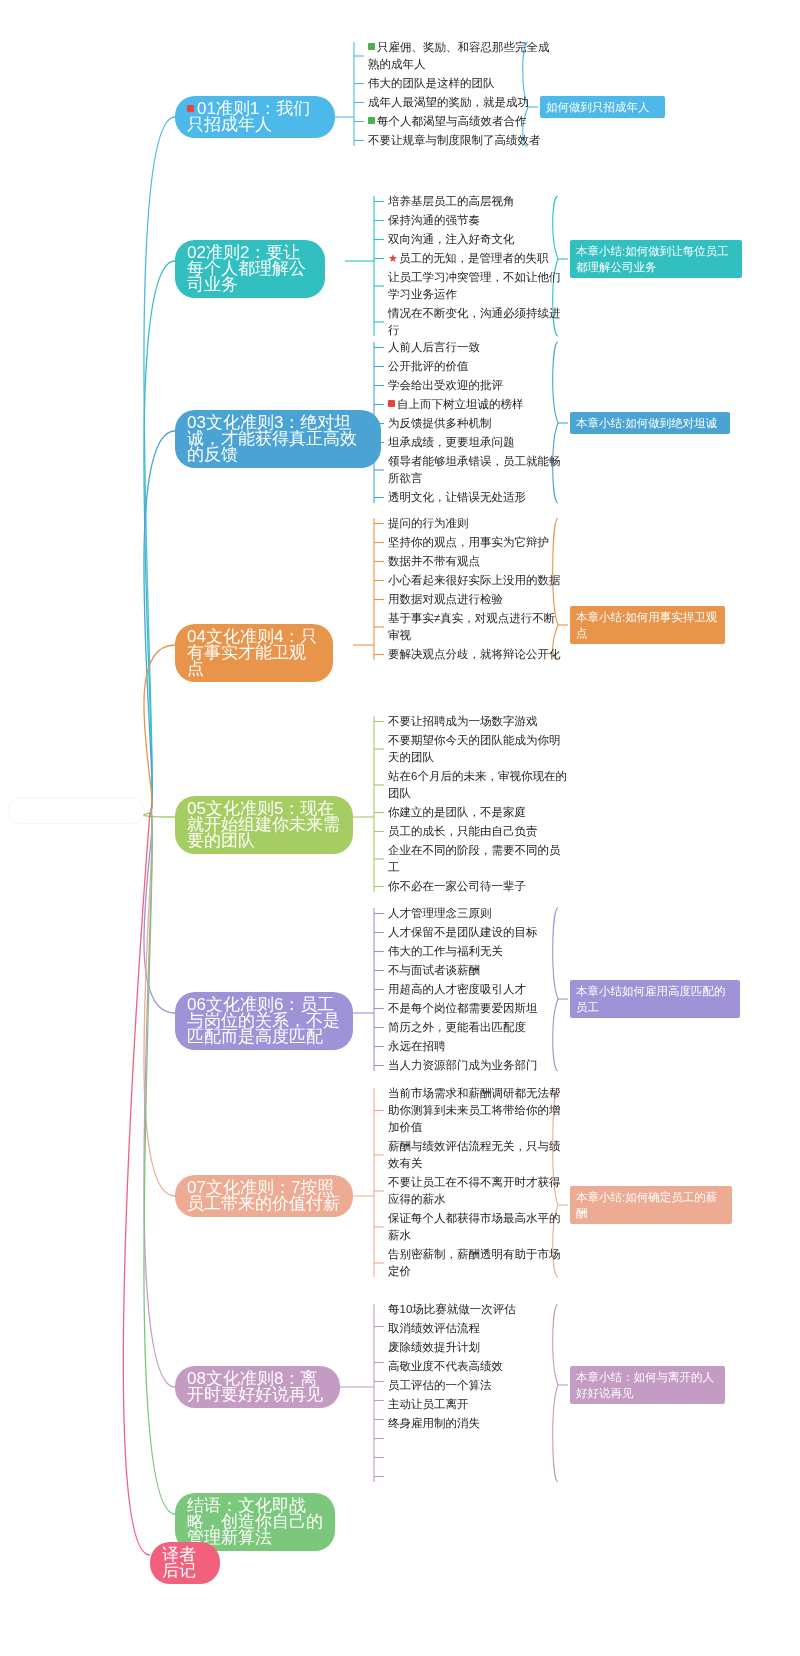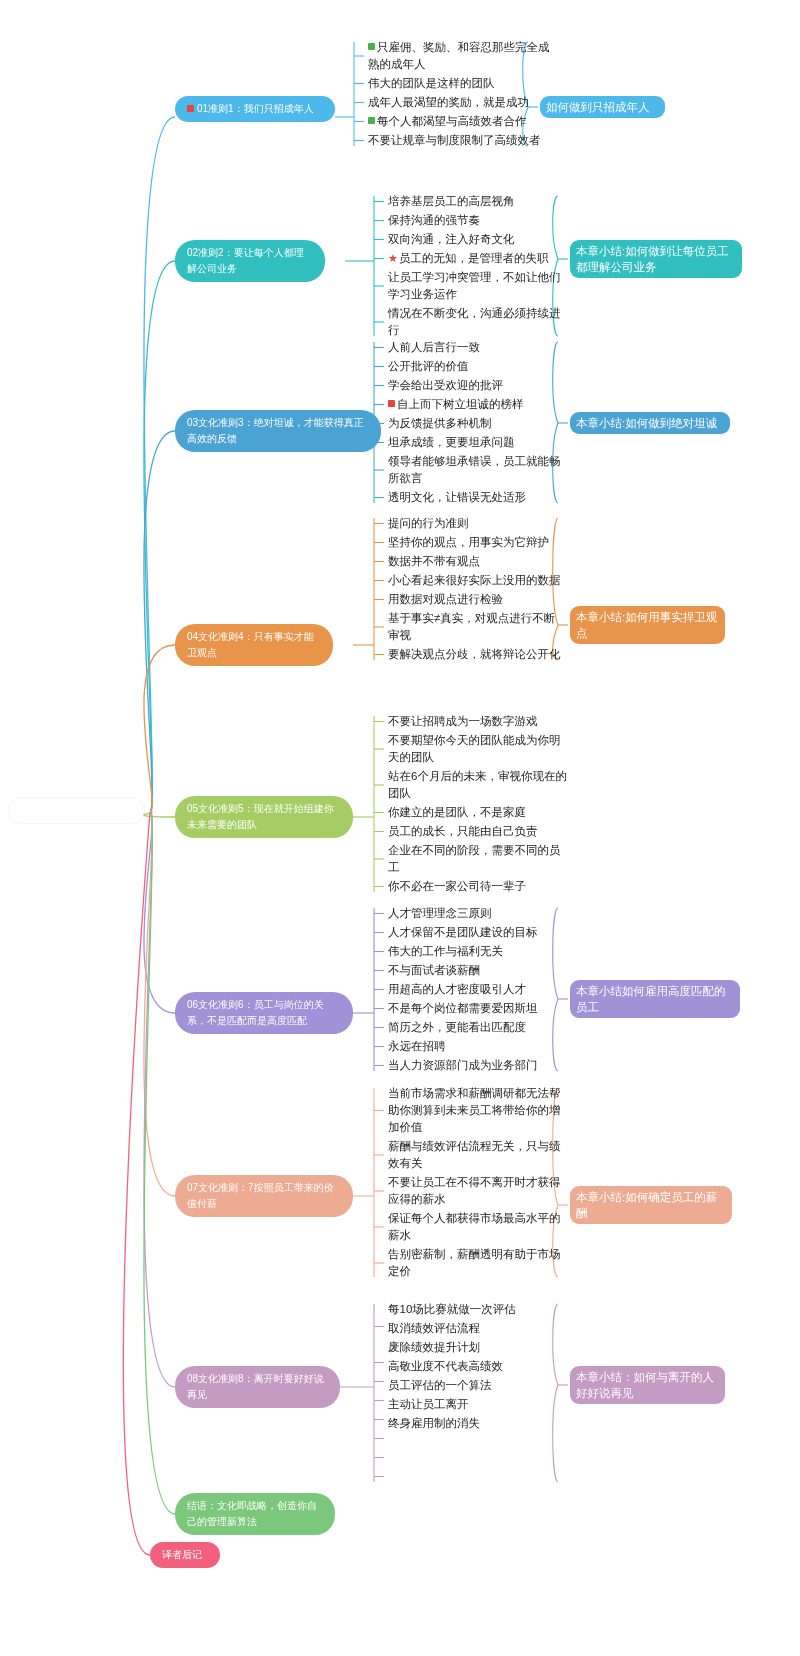--- a/index.html
+++ b/index.html
@@ -35,21 +35,21 @@
     padding: 5px 12px;
     white-space: nowrap;
     box-shadow: inset 0 0 0 1px rgba(0,0,0,.04);
   }
 
   
   .branch-title {
     position: absolute;
     border-radius: 20px;
     color: #ffffff;
-    font-size: 10px;
+    font-size: 17px;
     line-height: 16px;
     padding: 5px 12px 5px 12px;
     display: flex;
     align-items: flex-start;
   }
   .branch-title .ttl { display: block; }
 
   .title-marker {
     display: inline-block;
     width: 7px; height: 7px;
@@ -87,21 +87,21 @@
   .mk-red   { background: #e8453c; }
   .mk-star  { color: #e8453c; font-size: 11px; margin-right: 1px; }
 
   
   .summary {
     position: absolute;
     color: #ffffff;
     font-size: 11.5px;
     line-height: 16px;
     padding: 3px 6px;
-    border-radius: 9px;
+    border-radius: 2px;
   }
 </style>
 </head>
 <body>
 
 <div id="canvas">
 
   <svg id="edges" viewBox="0 0 800 1656" xmlns="http://www.w3.org/2000/svg">
 
     <g id="root-edges" fill="none" stroke-width="1.3">

